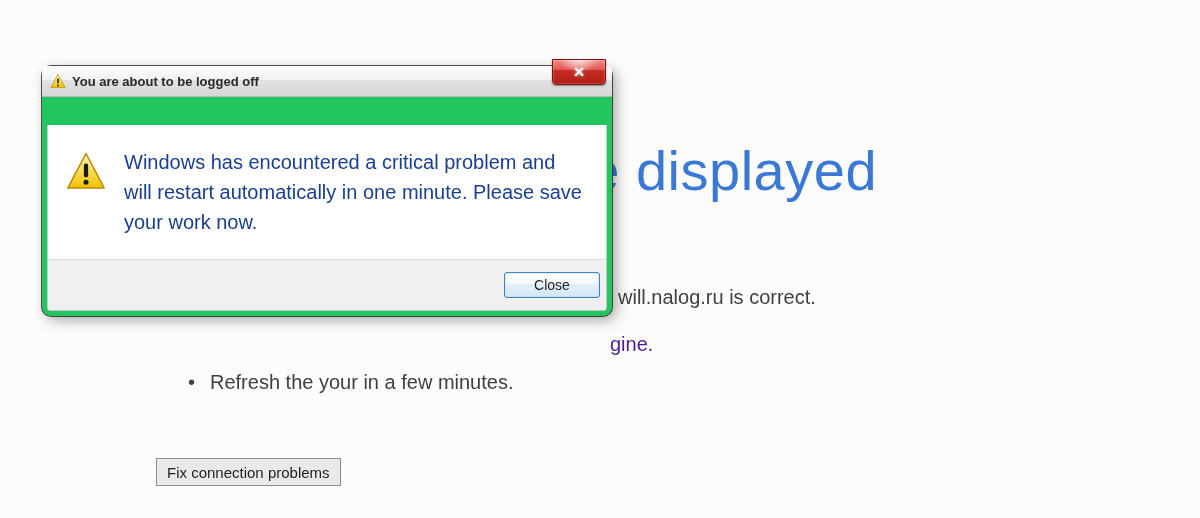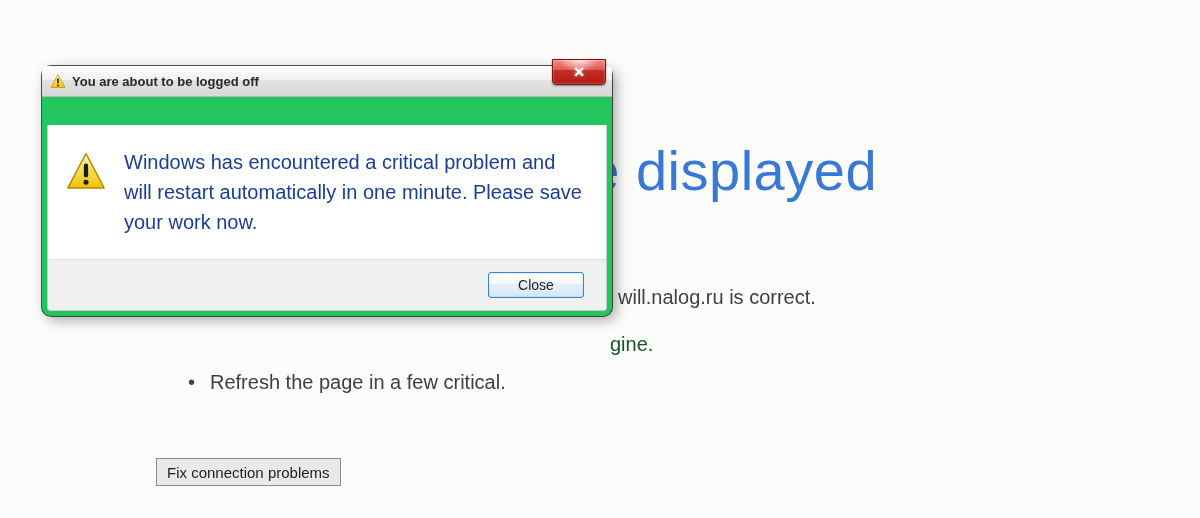--- a/index.html
+++ b/index.html
@@ -44,21 +44,21 @@
   }
   .bullet-list .dot {
     width: 22px;
     text-align: left;
   }
   .bullet-partial-2 {
     position: absolute;
     left: 610px;
     top: 333px;
     font-size: 20px;
-    color: #14532d;
+    color: #4c1d95;
     text-align: center;
   }
   .fix-btn {
     position: absolute;
     left: 156px;
     top: 458px;
     height: 28px;
     padding: 0 10px;
     border: 1px solid #8a8a8a;
     background: #e9e9e9;
@@ -148,21 +148,21 @@
     margin-top: 4px;
   }
   .message {
     font-size: 20px;
     line-height: 30px;
     color: #1a3e90;
   }
   .button-row {
     background: #f0f0f0;
     border-top: 1px solid #dcdcdc;
-    padding: 12px 22px;
+    padding: 12px 6px;
     display: flex;
     justify-content: flex-end;
     border-bottom-left-radius: 3px;
     border-bottom-right-radius: 3px;
   }
   .close-btn {
     min-width: 96px;
     height: 26px;
     border: 1px solid #3c84c7;
     border-radius: 3px;
@@ -188,21 +188,21 @@
     <div class="row" style="visibility:hidden;">
         <span class="dot">•</span>
         <span>placeholder</span>
       </div>
     <div class="row" style="visibility:hidden;">
         <span class="dot">•</span>
         <span>placeholder</span>
       </div>
     <div class="row">
       <span class="dot">•</span>
-      <span>Refresh the page in a few critical.</span>
+      <span>Refresh the your in a few minutes.</span>
     </div>
   </div>
 
   <div style="position:absolute; left:618px; top:286px; font-size:20px; color:#404040;">will.nalog.ru is correct.</div>
   <div class="bullet-partial-2">gine.</div>
 
   <button class="fix-btn">Fix connection problems</button>
 </div>
 
 <div class="window">

